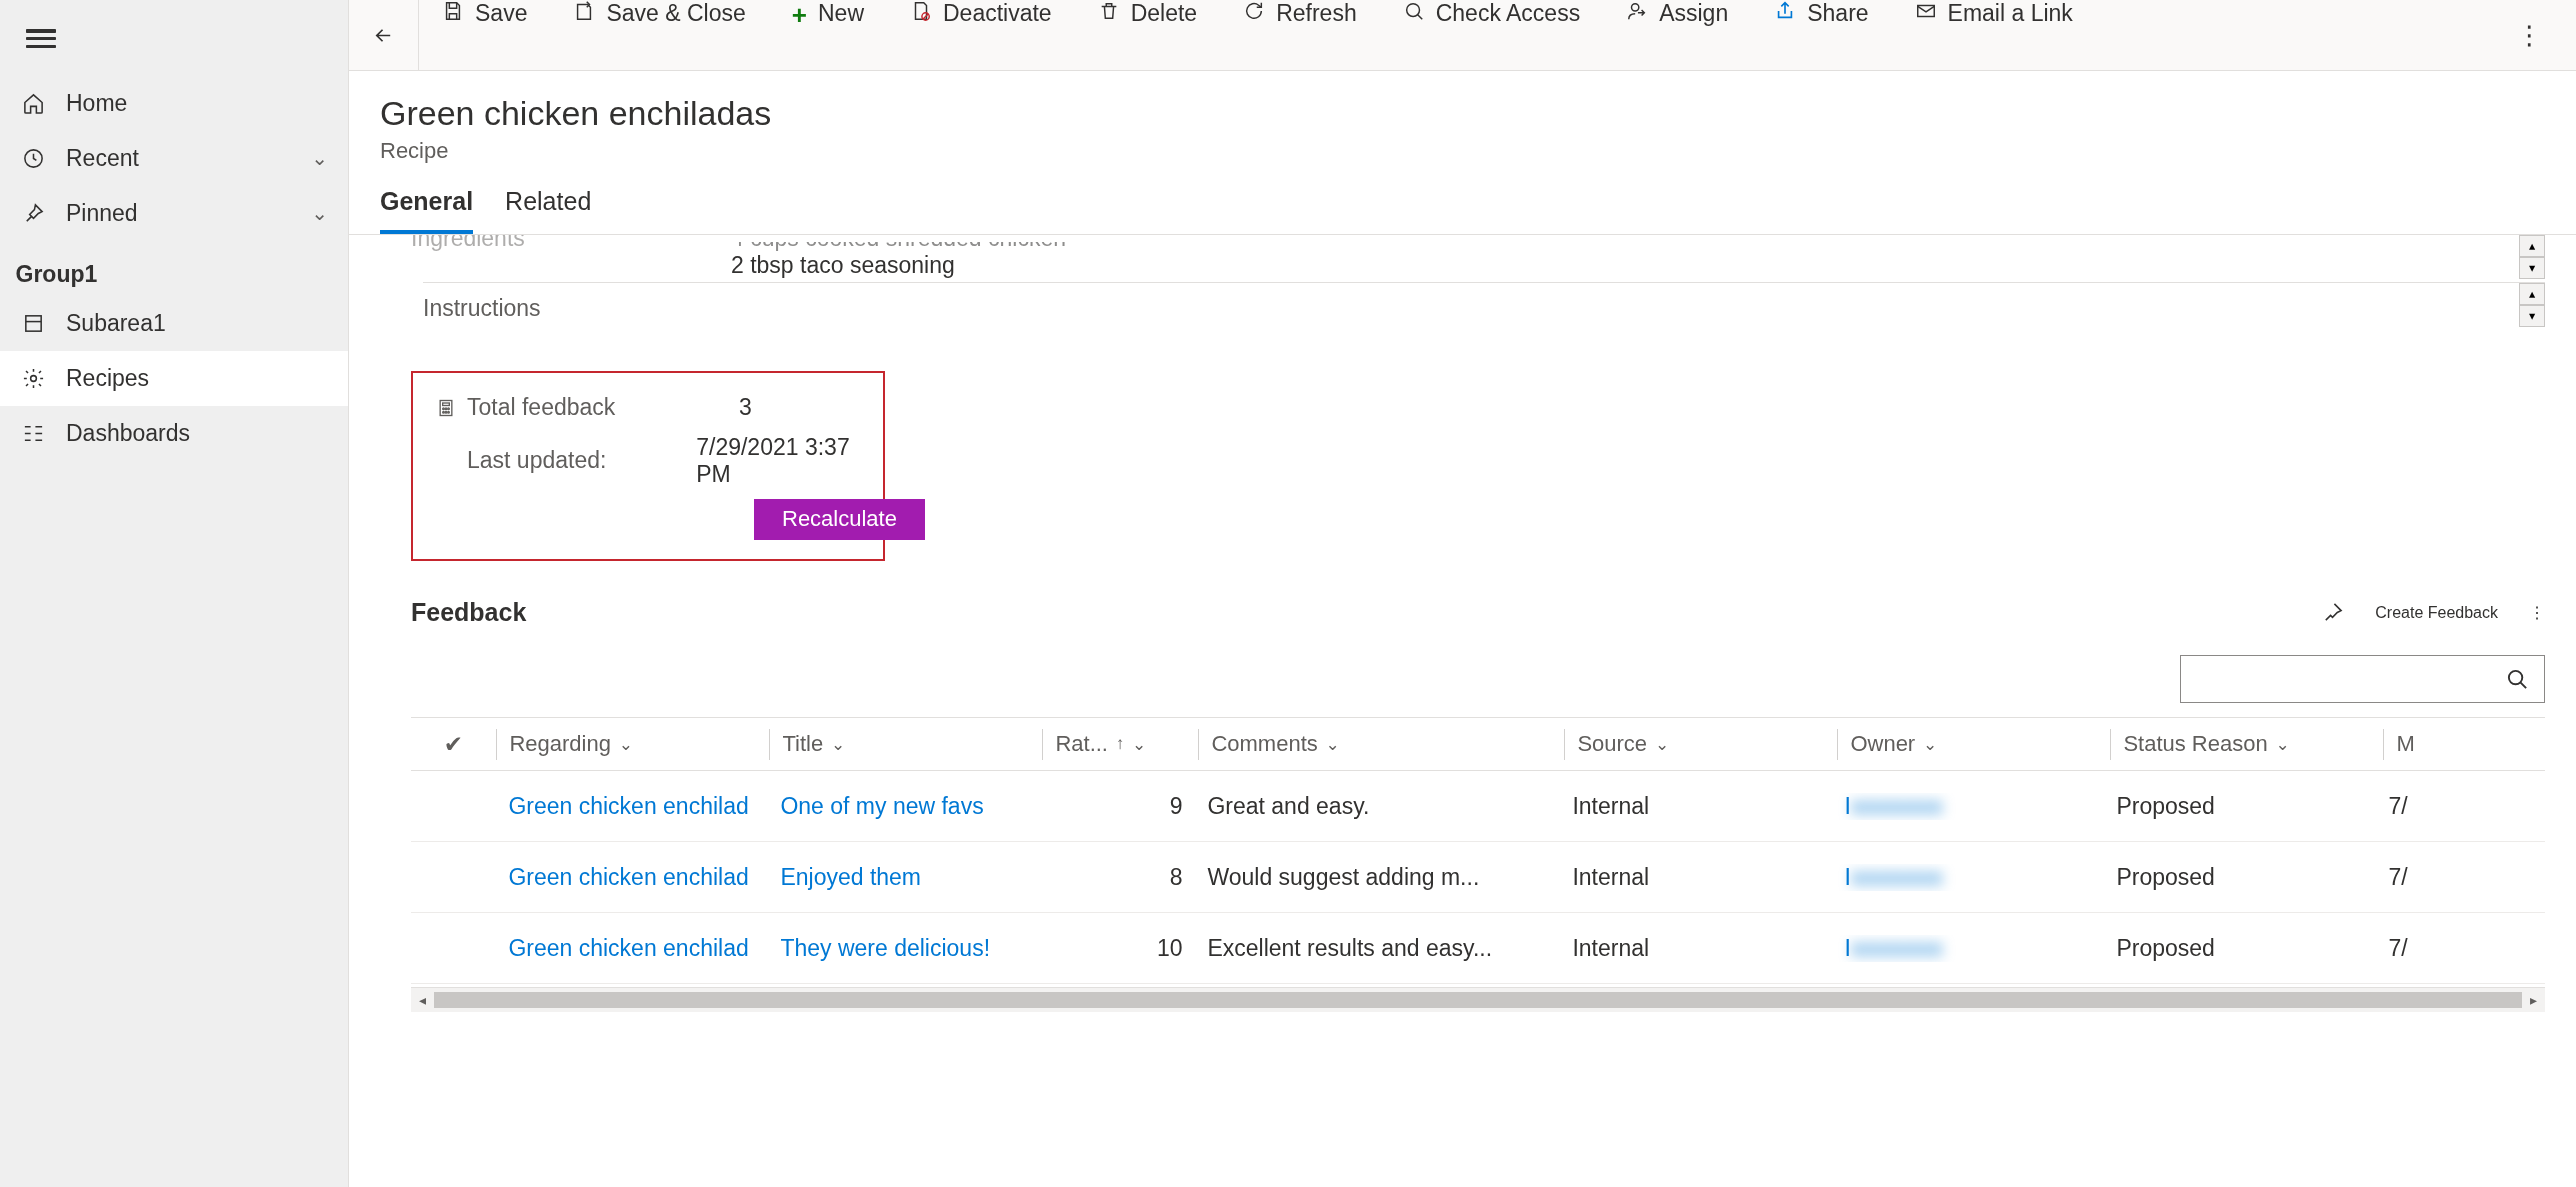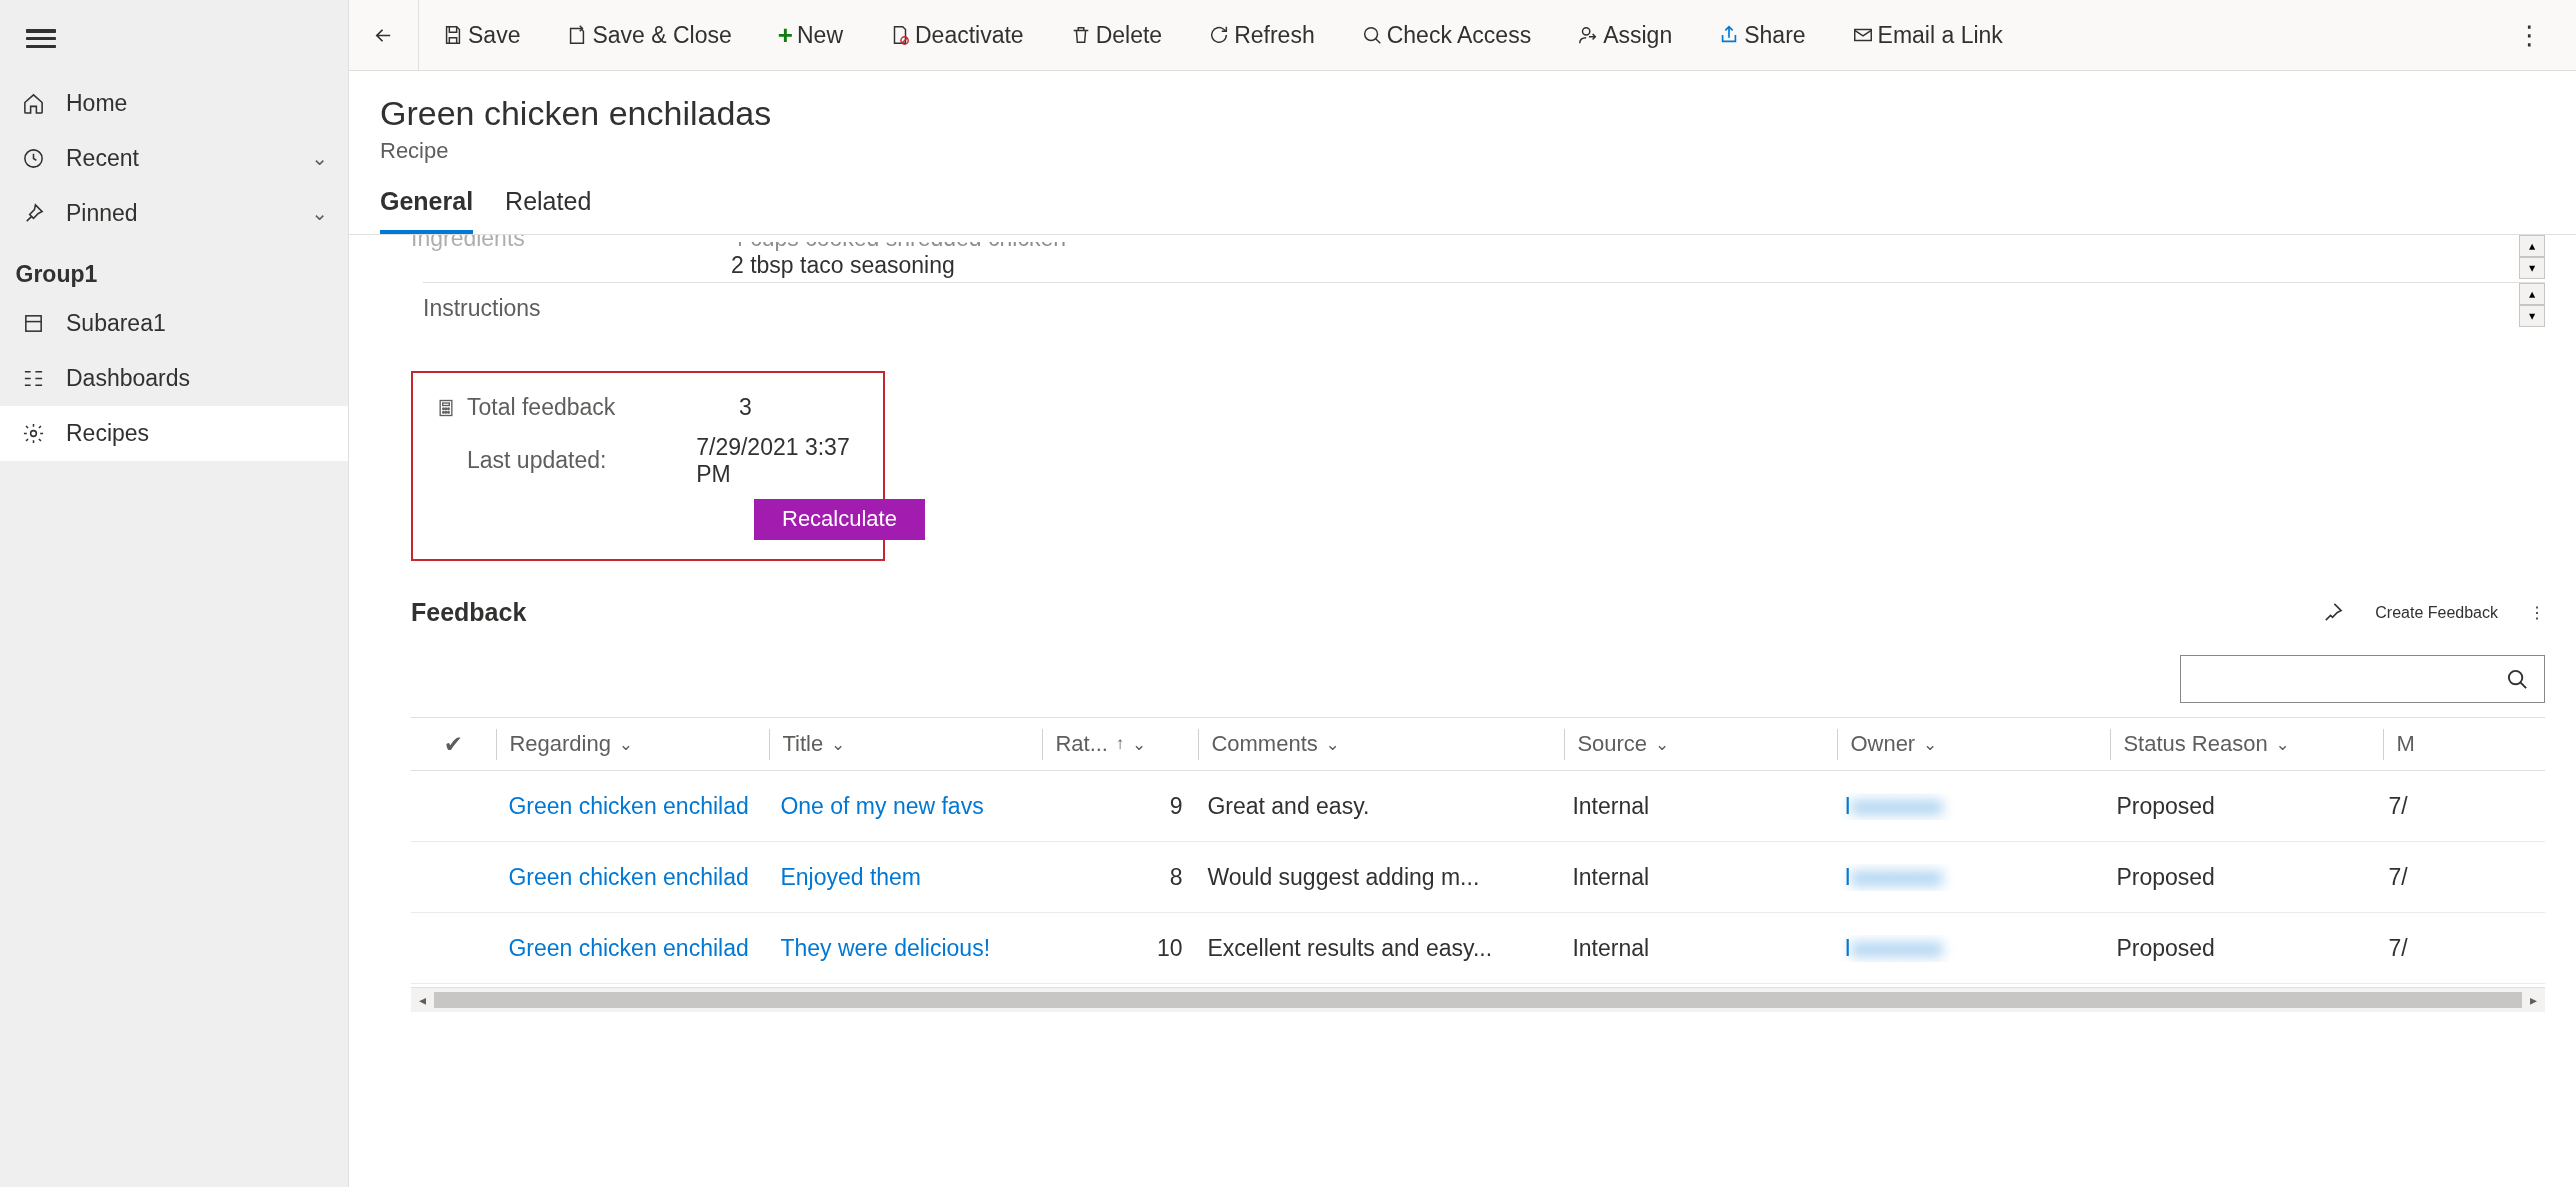--- a/index.html
+++ b/index.html
@@ -15,21 +15,21 @@
   .nav-item .chev { margin-left: auto; font-size: 20px; color: #605e5c; }
   .nav-group-label { padding: 20px 15.5px 7.8px 15.5px; font-size: 23px; font-weight: 600; }
   .nav-item.active { background: #fff; }
 
   
   .main { flex: 1; display: flex; flex-direction: column; min-width: 0; }
 
   
   .cmdbar { height: 71px; display: flex; align-items: center; border-bottom: 0.8px solid #e1dfdd; padding: 0 7.8px 0 0; background:#faf9f8; }
   .cmdbar .backbtn { width: 70px; text-align: center; font-size: 26px; border-right: 0.8px solid #e1dfdd; height:100%; display:flex; align-items:center; justify-content:center; cursor:pointer;}
-  .cmd { display: flex; align-items: center; gap: 4px; padding: 0 23px; font-size: 23px; cursor: pointer; height:100%; }
+  .cmd { display: flex; gap: 11px; padding: 0 23px; font-size: 23px; cursor: pointer; height:100%; }
   .cmd .ic { font-size: 23px; display:inline-flex; }
   .cmd .plus { color:#107c10; font-weight:600; font-size:26px;}
   .more-vert { margin-left: auto; font-size: 26px; padding: 0 26px; cursor:pointer; }
 
   
   .rec-header { padding: 23px 31px 0 31px; }
   .rec-title { font-size: 34px; font-weight: 400; }
   .rec-subtitle { font-size: 22px; color: #605e5c; margin-top: 4.7px; }
 
   
@@ -129,36 +129,36 @@
     <div class="nav-group-label">Group1</div>
     <div class="nav-item">
       <span class="icon">
         <svg width="23" height="23" viewBox="0 0 24 24" fill="none" stroke="#323130" stroke-width="1.6">
             <rect x="4" y="4" width="16" height="16"></rect>
             <path d="M4 10h16"></path>
           </svg>
       </span>
       <span>Subarea1</span>
     </div>
-    <div class="nav-item">
-      <span class="icon">
-        <svg width="23" height="23" viewBox="0 0 24 24" fill="none" stroke="#323130" stroke-width="1.6">
-            <path d="M3 5h6M3 12h6M3 19h6M14 5h7M14 12h7M14 19h7"></path>
-          </svg>
-      </span>
-      <span>Dashboards</span>
-    </div>
     <div class="nav-item active">
       <span class="icon">
         <svg width="23" height="23" viewBox="0 0 24 24" fill="none" stroke="#323130" stroke-width="1.6">
             <circle cx="12" cy="12" r="3"></circle>
             <path d="M12 2v3M12 19v3M4.2 4.2l2.1 2.1M17.7 17.7l2.1 2.1M2 12h3M19 12h3M4.2 19.8l2.1-2.1M17.7 6.3l2.1-2.1"></path>
           </svg>
       </span>
       <span>Recipes</span>
+    </div>
+    <div class="nav-item">
+      <span class="icon">
+        <svg width="23" height="23" viewBox="0 0 24 24" fill="none" stroke="#323130" stroke-width="1.6">
+            <path d="M3 5h6M3 12h6M3 19h6M14 5h7M14 12h7M14 19h7"></path>
+          </svg>
+      </span>
+      <span>Dashboards</span>
     </div>
   </div>
 
   <div class="main">
 
     <div class="cmdbar">
       <div class="backbtn">
         <svg width="23" height="23" viewBox="0 0 24 24" fill="none" stroke="#323130" stroke-width="1.8">
             <path d="M19 12H5M11 6l-6 6 6 6"></path>
           </svg>

